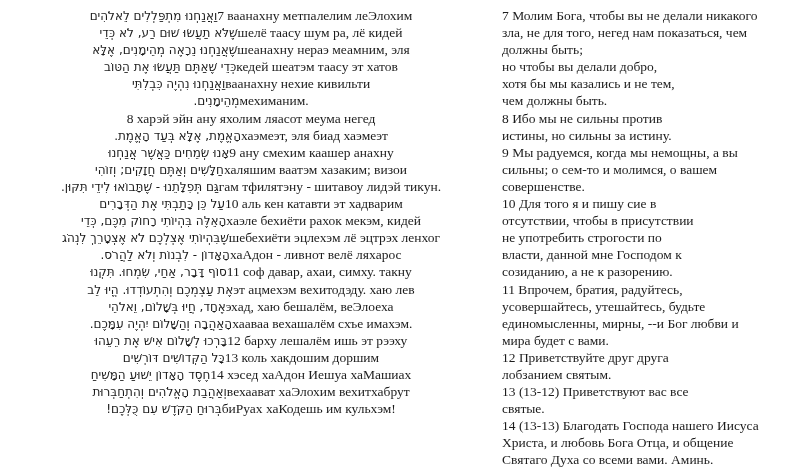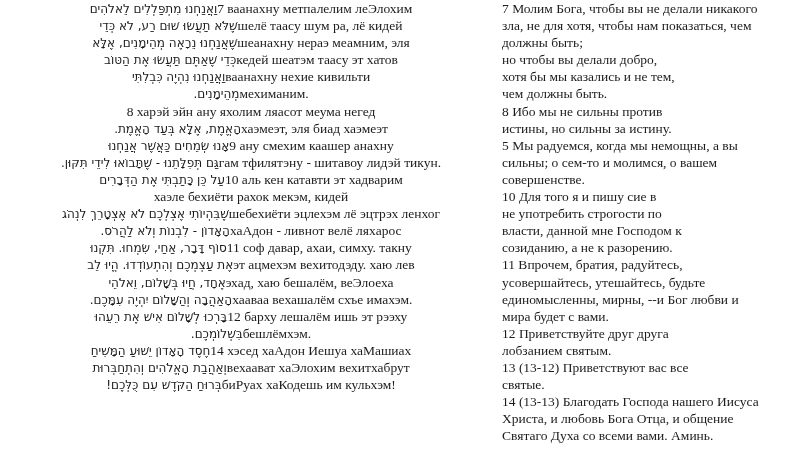--- a/index.html
+++ b/index.html
@@ -5,20 +5,21 @@
   html, body { margin: 0; padding: 0; }
   body {
     width: 800px; height: 476px;
     background: #ffffff;
     overflow: hidden;
   }
   .page {
     display: flex;
     width: 800px; height: 476px;
     box-sizing: border-box;
+    padding-top: 7px;
     font-family: "Liberation Serif", "DejaVu Serif", serif;
     color: #1c1c1c;
     font-size: 13.5px;
   }
   .left-block { width: 502px; flex: none; }
   .row {
     display: flex;
     justify-content: center;
     align-items: baseline;
     white-space: nowrap;
@@ -86,32 +87,37 @@
       <div class="row">
         <div class="heb">הָאֱמֶת, אֶלָּא בְּעַד הָאֱמֶת.</div>
         <div class="translit">хаэмеэт, эля биад хаэмеэт</div>
       </div>
 
       <div class="row">
         <div class="heb">אָנוּ שְׂמֵחִים כַּאֲשֶׁר אֲנַחְנוּ</div>
         <div class="translit">9 ану смехим каашер анахну</div>
       </div>
 
+      <div class="row">
+        <div class="heb">חַלָּשִׁים וְאַתֶּם חֲזָקִים; וְזוֹהִי</div>
+        <div class="translit">халяшим ваатэм хазаким; визои</div>
+      </div>
 
       <div class="row">
         <div class="heb">גַּם תְּפִלָּתֵנוּ - שֶׁתָּבוֹאוּ לִידֵי תִּקּוּן.</div>
         <div class="translit">гам тфилятэну - шитавоу лидэй тикун.</div>
       </div>
 
       <div class="row">
         <div class="heb">עַל כֵּן כָּתַבְתִּי אֶת הַדְּבָרִים</div>
         <div class="translit">10 аль кен катавти эт хадварим</div>
       </div>
 
       <div class="row">
+        <div class="heb">הָאֵלֶּה בִּהְיוֹתִי רָחוֹק מִכֶּם, כְּדֵי</div>
         <div class="translit">хаэле бехиёти рахок мекэм, кидей</div>
       </div>
 
       <div class="row">
         <div class="heb">שֶׁבִּהְיוֹתִי אֶצְלְכֶם לֹא אֶצְטָרֵךְ לִנְהֹג</div>
         <div class="translit">шебехиёти эцлехэм лё эцтрэх ленхог</div>
       </div>
 
 
       <div class="row">
@@ -138,25 +144,25 @@
         <div class="heb">הָאַהֲבָה וְהַשָּׁלוֹם יִהְיֶה עִמָּכֶם.</div>
         <div class="translit">хааваа вехашалём схъе имахэм.</div>
       </div>
 
       <div class="row">
         <div class="heb">בָּרְכוּ לְשָׁלוֹם אִישׁ אֶת רֵעֵהוּ</div>
         <div class="translit">12 барху лешалём ишь эт рээху</div>
       </div>
 
 
-
-      <div class="row">
-        <div class="heb">בִּשְׁלוֹמְכֶם.</div>
-        <div class="translit">бешлёмхэм.</div>
-      </div>
+      <div class="row">
+        <div class="heb">כָּל הַקְּדוֹשִׁים דּוֹרְשִׁים</div>
+        <div class="translit">13 коль хакдошим доршим</div>
+      </div>
+
 
       <div class="row">
         <div class="heb">חֶסֶד הָאָדוֹן יֵשׁוּעַ הַמָּשִׁיחַ</div>
         <div class="translit">14 хэсед хаАдон Иешуа хаМашиах</div>
       </div>
 
       <div class="row">
         <div class="heb">וְאַהֲבַת הָאֱלֹהִים וְהִתְחַבְּרוּת</div>
         <div class="translit">вехаават хаЭлохим вехитхабрут</div>
       </div>
@@ -164,42 +170,43 @@
       <div class="row">
         <div class="heb">בְּרוּחַ הַקֹּדֶשׁ עִם כֻּלְּכֶם!</div>
         <div class="translit">биРуах хаКодешь им кульхэм!</div>
       </div>
     </div>
 
   <div class="right-block">
 
       <div class="ru-line">7 Молим Бога, чтобы вы не делали никакого</div>
 
-      <div class="ru-line">зла, не для хотя, чтобы нам показаться, чем</div>
+      <div class="ru-line">зла, не для того, негед нам показаться, чем</div>
 
       <div class="ru-line">должны быть;</div>
 
       <div class="ru-line">но чтобы вы делали добро,</div>
 
       <div class="ru-line">хотя бы мы казались и не тем,</div>
 
       <div class="ru-line">чем должны быть.</div>
 
       <div class="ru-line">8 Ибо мы не сильны против</div>
 
       <div class="ru-line">истины, но сильны за истину.</div>
 
-      <div class="ru-line">5 Мы радуемся, когда мы немощны, а вы</div>
+      <div class="ru-line">9 Мы радуемся, когда мы немощны, а вы</div>
 
       <div class="ru-line">сильны; о сем-то и молимся, о вашем</div>
 
       <div class="ru-line">совершенстве.</div>
 
       <div class="ru-line">10 Для того я и пишу сие в</div>
 
+      <div class="ru-line">отсутствии, чтобы в присутствии</div>
 
       <div class="ru-line">не употребить строгости по</div>
 
       <div class="ru-line">власти, данной мне Господом к</div>
 
       <div class="ru-line">созиданию, а не к разорению.</div>
 
       <div class="ru-line">11 Впрочем, братия, радуйтесь,</div>
 
       <div class="ru-line">усовершайтесь, утешайтесь, будьте</div>

